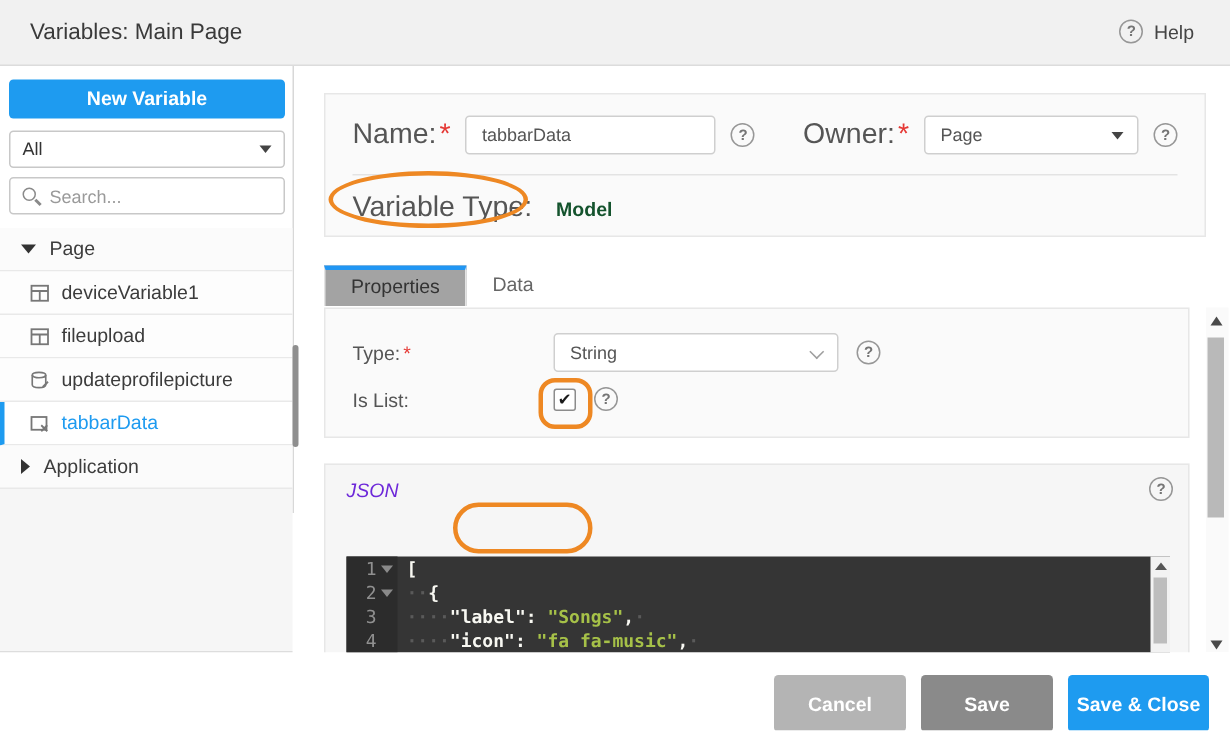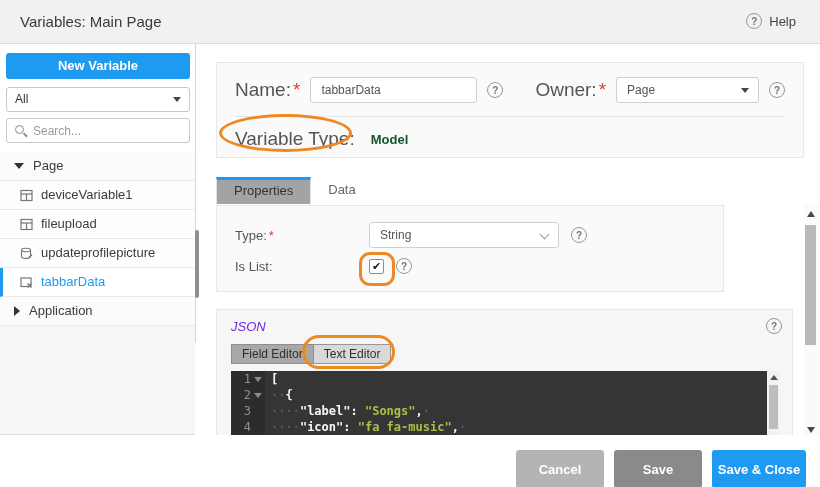--- a/index.html
+++ b/index.html
@@ -62,21 +62,21 @@
   .tp-divider { margin:13px 18px 0 18px; border-top:1px solid #e3e3e3; }
   .vt-row { padding:11px 18px 0 18px; display:flex; align-items:center; gap:16px; }
   .vt-value { font-size:13px; font-weight:bold; color:#14532d; }
 
   
   .tabs { position:absolute; left:20px; top:133px; height:27px; display:flex; }
   .tab { height:27px; padding:0 17px; font-size:13px; color:#666; line-height:25px; cursor:pointer; }
   .tab.active { background:#a3a3a3; color:#333; border-top:3px solid #2196f3; border-left:1px solid #e3e3e3; border-right:1px solid #e3e3e3; line-height:21px; }
 
   
-  .props-panel { left:20px; top:161px; width:508px; height:87px; }
+  .props-panel { left:20px; top:161px; width:577px; height:87px; }
   .prow1 { position:absolute; left:18px; top:16px; width:540px; display:flex; align-items:center; }
   .prow2 { position:absolute; left:18px; top:52px; width:540px; display:flex; align-items:center; }
   .plabel { width:134px; font-size:13px; color:#555; }
   .checkbox { width:15px; height:15px; border:1px solid #8c8c8c; border-radius:2px; background:#fff; display:flex; align-items:center; justify-content:center;
     font-size:11px; color:#1a1a1a; cursor:pointer; }
   .gap12 { width:12px; flex:0 0 auto; }
 
   
   .json-panel { left:20px; top:265px; width:577px; height:200px; background:#f6f6f6; }
   .jp-head { position:absolute; left:14px; right:10px; top:8px; display:flex; align-items:center; justify-content:space-between; }
@@ -233,24 +233,20 @@
         <span class="gap12"></span>
         <span class="help-circ">?</span>
       </div>
     </div>
 
     <div class="panel json-panel">
       <div class="jp-head">
         <span class="jp-title">JSON</span>
         <span class="help-circ">?</span>
       </div>
-      <div class="toggle-group" id="editor-modes">
-          <div class="tg-btn">Field Editor</div>
-          <div class="tg-btn active-mode">Text Editor</div>
-        </div>
       <div class="editor">
         <div class="gutter"></div>
         <div id="code-lines">
             <div class="cline"><span class="lnum">1</span><span class="fold"></span><span class="ccode"><span class="seg-plain">[</span></span></div>
             <div class="cline"><span class="lnum">2</span><span class="fold"></span><span class="ccode"><span class="seg-ws">··</span><span class="seg-plain">{</span></span></div>
             <div class="cline"><span class="lnum">3</span><span class="ccode"><span class="seg-ws">····</span><span class="seg-key">"label"</span><span class="seg-plain">: </span><span class="seg-str">"Songs"</span><span class="seg-plain">,</span><span class="seg-ws">·</span></span></div>
             <div class="cline"><span class="lnum">4</span><span class="ccode"><span class="seg-ws">····</span><span class="seg-key">"icon"</span><span class="seg-plain">: </span><span class="seg-str">"fa fa-music"</span><span class="seg-plain">,</span><span class="seg-ws">·</span></span></div>
           </div>
         <div class="ed-scroll">
           <span class="up"></span>

